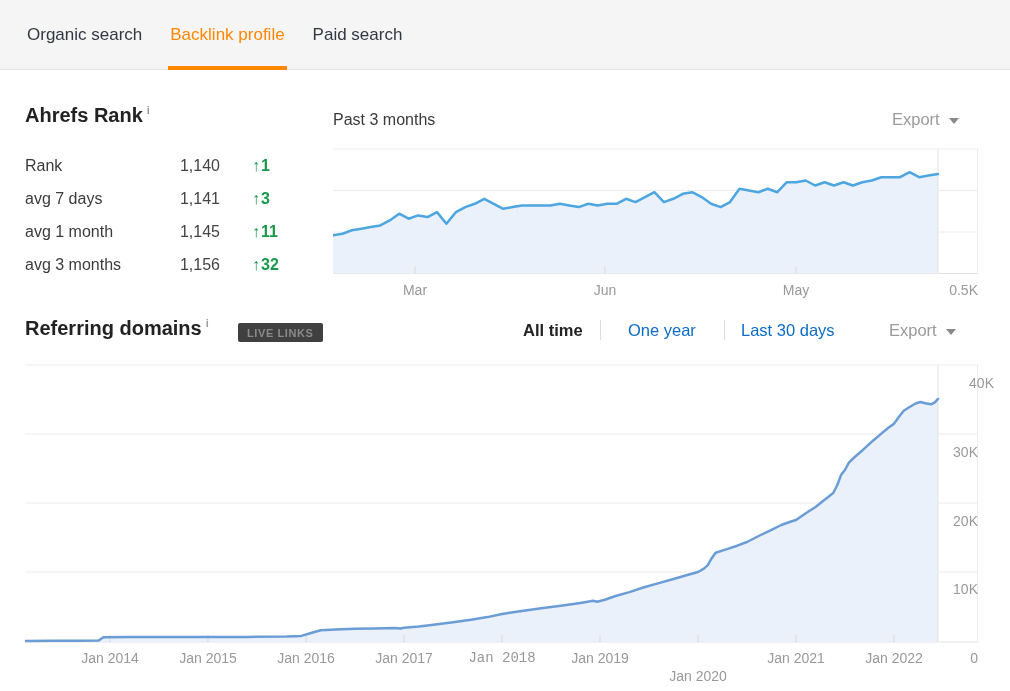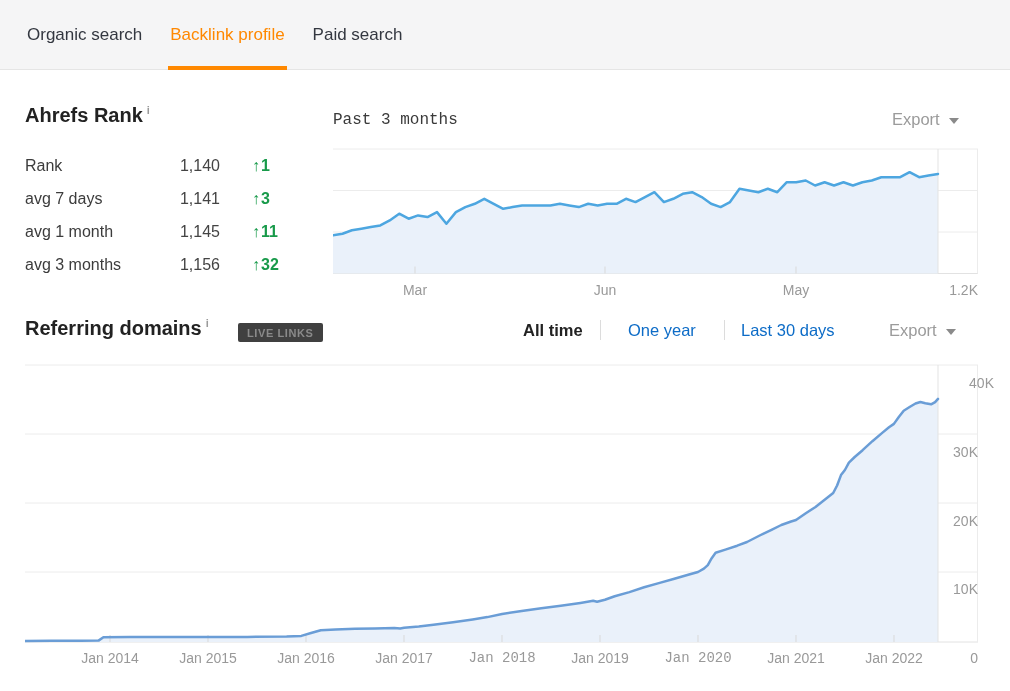--- a/index.html
+++ b/index.html
@@ -23,21 +23,21 @@
   
   .panel-title { position:absolute; font-size:20px; font-weight:bold; color:#222; }
   .info-sup { font-size:11px; color:#9a9a9a; font-weight:bold; vertical-align:super; margin-left:4px; }
   #rank-title { left:25px; top:104px; }
   .stat-row { position:absolute; left:25px; width:295px; height:24px; font-size:16px; }
   .stat-label { position:absolute; left:0; top:0; color:#3c3c3c; }
   .stat-value { position:absolute; left:95px; width:100px; text-align:right; color:#444; }
   .stat-change { position:absolute; left:227px; font-weight:bold; }
   .stat-change .arrow { font-weight:bold; margin-right:1px; }
   
-  .mini-title { position:absolute; left:333px; top:111px; font-size:16px; color:#3a3a3a;font-family:Liberation Mono, monospace; }
+  .mini-title { position:absolute; left:333px; top:111px; font-size:16px; color:#3a3a3a; }
   .export-btn { position:absolute; display:flex; align-items:center; gap:9px; cursor:pointer; }
   .export-btn .export-text { font-size:16.5px; color:#9b9b9b; }
   .caret-down { width:0; height:0; border-left:5.5px solid transparent; border-right:5.5px solid transparent; border-top:6.5px solid #8a8a8a; margin-top:2px; }
   #export-rank { left:892px; top:110px; }
   #export-ref { left:889px; top:321px; }
   
   svg.chart { position:absolute; display:block; }
   #rank-chart { left:333px; top:148px; }
   #ref-chart  { left:25px;  top:364px; }
   .axis-label { position:absolute; font-size:14px; color:#999; }
@@ -110,21 +110,21 @@
       <line x1="605" y1="1" x2="605" y2="125.5" stroke="#e3e3e3" stroke-width="1"></line>
       <line x1="644.5" y1="1" x2="644.5" y2="125.5" stroke="#ececec" stroke-width="1"></line>
       <line x1="82" y1="118.5" x2="82" y2="125.5" stroke="#d9d9d9" stroke-width="1"></line>
       <line x1="272" y1="118.5" x2="272" y2="125.5" stroke="#d9d9d9" stroke-width="1"></line>
       <line x1="463" y1="118.5" x2="463" y2="125.5" stroke="#d9d9d9" stroke-width="1"></line>
       <polyline points="0.0,87.3 9.5,85.7 18.9,82.3 28.4,80.7 37.8,79.0 47.3,77.4 56.7,72.4 66.2,65.7 75.6,70.7 85.1,67.4 94.5,69.1 104.0,64.1 113.4,75.7 122.9,64.1 132.3,59.1 141.8,55.8 151.3,50.8 160.7,55.8 170.2,60.8 179.6,59.1 189.1,57.4 198.5,57.4 208.0,57.4 217.4,57.4 226.9,55.8 236.3,57.4 245.8,59.1 255.2,55.8 264.7,57.4 274.1,55.8 283.6,55.8 293.0,50.8 302.5,54.1 312.0,49.1 321.4,44.2 330.9,54.1 340.3,50.8 349.8,45.8 359.2,44.2 368.7,49.1 378.1,55.8 387.6,59.1 397.0,54.1 406.5,40.8 415.9,42.5 425.4,44.2 434.8,40.8 444.3,44.2 453.8,34.2 463.2,34.2 472.7,32.5 482.1,37.5 491.6,34.2 501.0,37.5 510.5,34.2 519.9,37.5 529.4,34.2 538.8,32.5 548.3,29.2 557.7,29.2 567.2,29.2 576.6,24.2 586.1,29.2 595.5,27.6 605.0,25.9" fill="none" stroke="#4da6e0" stroke-width="2.5" stroke-linejoin="round" stroke-linecap="round"></polyline>
     </svg>
   <span class="axis-label ax-c" style="left:395px; top:282px; width:40px;">Mar</span>
   <span class="axis-label ax-c" style="left:585px; top:282px; width:40px;">Jun</span>
   <span class="axis-label ax-c" style="left:776px; top:282px; width:40px;">May</span>
-  <span class="axis-label ax-r" style="left:933px; top:282px; width:45px;">1.2K</span>
+  <span class="axis-label ax-r" style="left:933px; top:282px; width:45px;">0.5K</span>
 
   <h2 class="panel-title" id="ref-title"><span>Referring domains</span><sup class="info-sup">i</sup></h2>
   <span class="live-badge">LIVE LINKS</span>
 
   <span class="filter active" style="left:523px;">All time</span>
   <span class="filter-sep" style="left:600px;"></span>
   <span class="filter link" style="left:628px;">One year</span>
   <span class="filter-sep" style="left:724px;"></span>
   <span class="filter link" style="left:741px;">Last 30 days</span>
   <div class="export-btn" id="export-ref">
@@ -151,21 +151,21 @@
       <line x1="771" y1="271" x2="771" y2="278" stroke="#d9d9d9" stroke-width="1"></line>
       <line x1="869" y1="271" x2="869" y2="278" stroke="#d9d9d9" stroke-width="1"></line>
       <polyline points="0.0,277.0 26.4,276.8 55.8,276.7 73.5,276.6 78.4,273.2 104.8,273.1 144.0,273.0 183.2,272.9 222.4,272.9 261.6,272.5 276.3,271.9 286.0,269.0 295.8,266.2 310.5,265.4 330.1,264.8 349.7,264.4 369.3,263.9 375.2,264.5 379.1,263.7 393.8,262.4 408.5,260.7 428.1,258.3 447.7,255.5 462.4,253.1 477.1,250.0 496.7,247.0 516.3,244.2 535.8,241.7 555.4,238.9 568.2,236.8 572.1,237.8 579.9,235.8 589.7,232.3 604.4,228.1 619.1,223.3 633.8,219.1 648.5,215.0 663.2,210.8 673.0,208.0 678.9,204.6 682.8,201.1 686.7,194.2 690.6,188.7 700.4,185.6 712.2,181.7 722.0,178.0 733.7,172.0 746.5,165.8 756.3,161.0 766.1,157.5 771.0,156.0 780.8,149.2 790.5,143.0 800.3,135.3 808.2,129.0 812.1,121.5 816.0,111.1 819.9,106.0 823.9,98.6 829.7,93.0 837.6,86.2 847.4,77.2 857.2,68.9 864.0,63.3 868.9,59.9 873.8,53.0 878.7,46.7 884.6,43.0 890.5,39.5 895.4,38.0 900.3,39.2 906.1,40.3 910.1,38.1 913.0,34.9" fill="none" stroke="#6a9dd6" stroke-width="2.5" stroke-linejoin="round" stroke-linecap="round"></polyline>
     </svg>
   <span class="axis-label ax-c" style="left:75px;  top:650px; width:70px;">Jan 2014</span>
   <span class="axis-label ax-c" style="left:173px; top:650px; width:70px;">Jan 2015</span>
   <span class="axis-label ax-c" style="left:271px; top:650px; width:70px;">Jan 2016</span>
   <span class="axis-label ax-c" style="left:369px; top:650px; width:70px;">Jan 2017</span>
   <span class="axis-label ax-c" style="left:467px; top:650px; width:70px;font-family:Liberation Mono, monospace;">Jan 2018</span>
   <span class="axis-label ax-c" style="left:565px; top:650px; width:70px;">Jan 2019</span>
-  <span class="axis-label ax-c" style="left:663px; top:650px; width:70px;font-family:Liberation Mono, monospace;">Jan 2020</span>
+  <span class="axis-label ax-c" style="left:663px; top:668px; width:70px;">Jan 2020</span>
   <span class="axis-label ax-c" style="left:761px; top:650px; width:70px;">Jan 2021</span>
   <span class="axis-label ax-c" style="left:859px; top:650px; width:70px;">Jan 2022</span>
   <span class="axis-label ax-r" style="left:938px; top:375px; width:56px;">40K</span>
   <span class="axis-label ax-r" style="left:938px; top:444px; width:40px;">30K</span>
   <span class="axis-label ax-r" style="left:938px; top:513px; width:40px;">20K</span>
   <span class="axis-label ax-r" style="left:938px; top:581px; width:40px;">10K</span>
   <span class="axis-label ax-r" style="left:938px; top:650px; width:40px;">0</span>
 
 </div>
 

